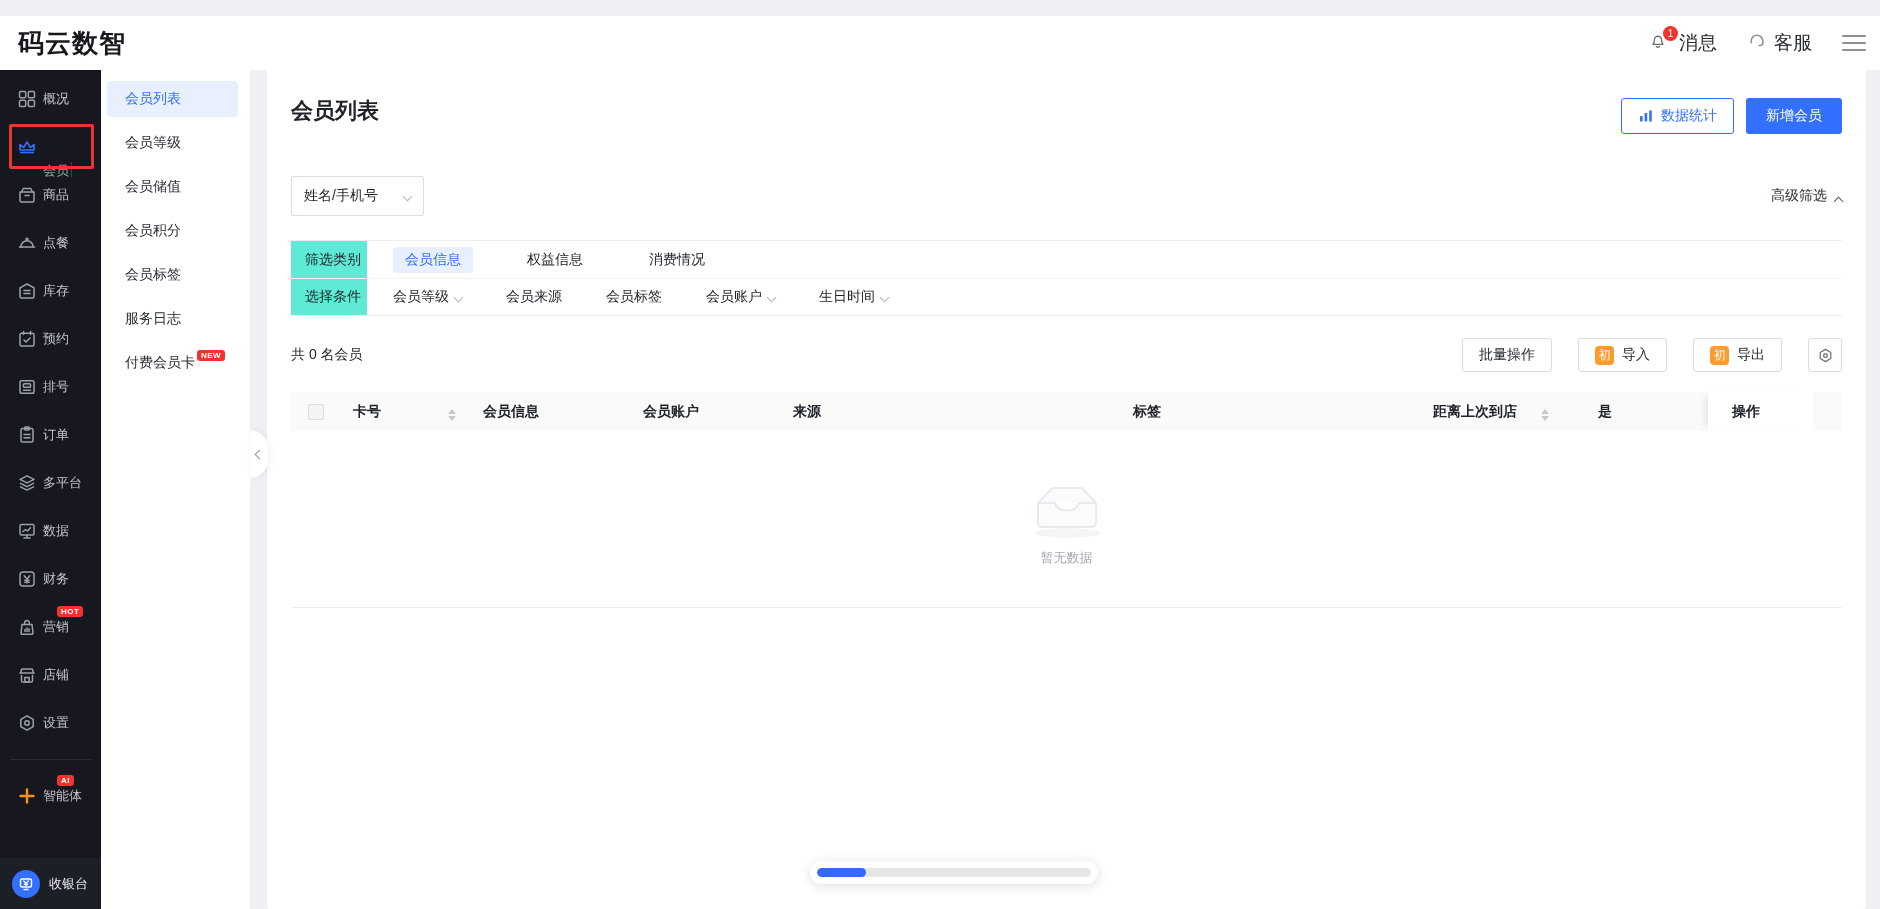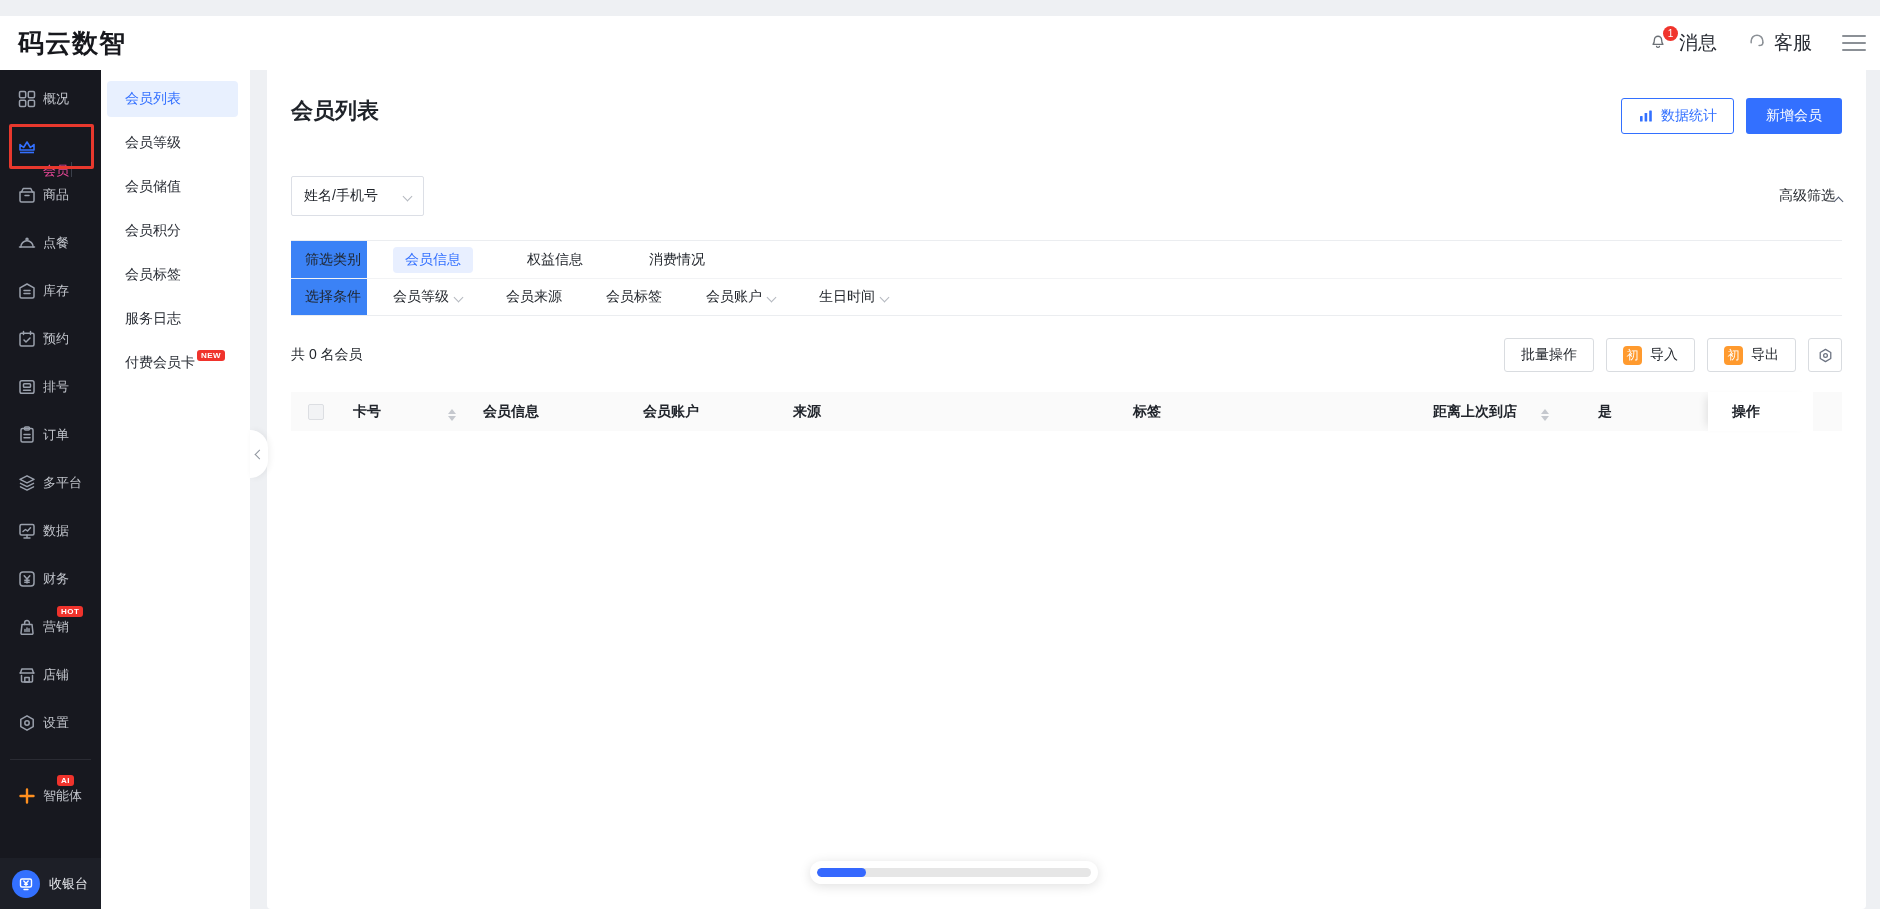--- a/index.html
+++ b/index.html
@@ -17,21 +17,21 @@
   .badge-dot { position:absolute; top:-5px; right:-6px; min-width:15px; height:15px; border-radius:8px;
                background:#f0342c; color:#fff; font-size:10px; line-height:15px; text-align:center; padding:0 3px; }
   .burger { width:24px; height:16px; display:flex; flex-direction:column; justify-content:space-between; cursor:pointer; }
   .burger i { display:block; height:2px; background:#8b9096; border-radius:1px; }
 
   
   .sidebar { position:absolute; left:0; top:54px; bottom:0; width:101px; background:#17181f; z-index:20;
              display:flex; flex-direction:column; padding-top:21px; }
   .nav-item { position:relative; height:48px; display:flex; align-items:center; padding-left:17px; gap:6px; cursor:pointer; }
   .nav-item .nav-label { font-size:13px; color:#c2c5cc; white-space:nowrap; }
-  .nav-item.active .nav-label { color:#ec4899;margin-top:48px; }
+  .nav-item.active .nav-label { color:#a3a3a3;margin-top:48px; }
   .svgi { width:20px; height:20px; flex:none; }
   .nav-badge { position:absolute; left:57px; top:3px; background:#f0332c; color:#fff; font-size:8px; font-weight:700;
                padding:1px 4px; border-radius:3px; letter-spacing:.5px; }
   .sb-divider { height:1px; background:#2a2b33; margin:12px 10px; }
   .spacer { flex:1; }
   .cashier { height:51px; background:#1d1f27; display:flex; align-items:center; gap:9px; padding-left:12px; cursor:pointer; }
   .cashier .nav-label { font-size:13px; color:#e8eaee; }
   .cashier-circle { width:28px; height:28px; border-radius:50%; background:#3370ff; display:flex; align-items:center; justify-content:center; }
   .annotation-box { position:absolute; left:9px; top:70px; width:85px; height:45px; border:3px solid #e8382d; border-radius:2px; pointer-events:none; z-index:5; }
   .caret-line { display:inline-block; width:1px; height:15px; background:#3a3f4a; margin-left:2px; vertical-align:-2px; }
@@ -64,35 +64,35 @@
   .btn-primary { background:#3370ff; color:#fff; border:none; padding:0 20px; }
 
   .search-row { margin-top:42px; display:flex; align-items:center; }
   .select-box { width:133px; height:40px; border:1px solid #dcdfe6; border-radius:2px; display:flex; align-items:center;
                 justify-content:space-between; padding:0 12px; font-size:14px; color:#1f2329; cursor:pointer; background:#fff; }
   .input-group { display:flex; margin-left:14px; border:1px solid #dcdfe6; border-radius:2px; height:40px; }
   .search-input-wrap { display:flex; align-items:center; width:322px; padding:0 10px; gap:7px; }
   .search-input { border:none; outline:none; font-size:14px; color:#1f2329; width:100%; font-family:inherit; }
   .search-input::placeholder { color:#c0c4cc; }
   .search-btn { width:82px; border:none; border-left:1px solid #dcdfe6; background:#fff; font-size:14px; color:#1f2329; cursor:pointer; font-family:inherit; }
-  .adv-filter { margin-left:auto; display:flex; align-items:flex-end; font-size:14px; color:#1f2329; cursor:pointer; }
+  .adv-filter { margin-left:auto; display:flex; align-items:flex-end; gap:8px; font-size:14px; color:#1f2329; cursor:pointer; }
 
   .filter-panel { margin-top:24px; border-top:1px solid #ebedf0; border-bottom:1px solid #ebedf0; }
   .filter-row { display:flex; align-items:center; height:37px; }
   .filter-row + .filter-row { border-top:1px solid #f2f3f5; }
-  .filter-label { width:76px; align-self:stretch; background:#3b82f6; display:flex; align-items:center; padding-left:14px;
+  .filter-label { width:76px; align-self:stretch; background:#5eead4; display:flex; align-items:center; padding-left:14px;
                   font-size:14px; color:#1f2329; flex:none; }
   .filter-items { display:flex; align-items:center; margin-left:26px; }
   .tab-pill { font-size:14px; color:#1f2329; padding:4px 12px; border-radius:4px; margin-right:42px; cursor:pointer; }
   .tab-pill.active { background:#e8efff; color:#3370ff; }
   .cond-item { font-size:14px; color:#1f2329; margin-right:44px; display:flex; align-items:center; gap:6px; cursor:pointer; }
 
   .toolbar-row { margin-top:21px; height:36px; display:flex; align-items:center; }
   .count-text { font-size:14px; color:#1f2329; }
-  .toolbar-btns { margin-left:auto; display:flex; align-items:center; gap:12px; }
+  .toolbar-btns { margin-left:auto; display:flex; align-items:center; gap:26px; }
   .tb-btn { height:34px; background:#fff; border:1px solid #d9dce0; border-radius:3px; padding:0 16px; font-size:14px;
             color:#1f2329; display:inline-flex; align-items:center; gap:8px; cursor:pointer; font-family:inherit; }
   .guide-badge { width:19px; height:19px; border-radius:4px; background:#ff9a2e; color:#fff; font-size:12px;
                  display:inline-flex; align-items:center; justify-content:center; }
   .gear-btn { width:34px; height:34px; padding:0; justify-content:center; color:#6b7280; font-size:16px; }
 
   .thead { margin-top:19px; position:relative; height:39px; background:#fafafa; display:flex; align-items:center;
            font-size:14px; font-weight:600; color:#20242b; }
   .th { display:flex; align-items:flex-end; padding-left:12px; flex:none; overflow:hidden; white-space:nowrap;gap:12px; }
   .checkbox { width:16px; height:16px; border:1px solid #dcdee2; background:#f2f3f5; border-radius:2px; cursor:pointer; }
@@ -443,20 +443,28 @@
             </span>
         </div>
         <div class="th" style="width:54px;">
             <span>是</span>
           </div>
         <div class="th-op">
           <span>操作</span>
         </div>
       </div>
 
+      <div class="tbody-empty">
+        <svg width="78" height="58" viewBox="0 0 78 58">
+          <ellipse cx="39" cy="52" rx="33" ry="5" fill="#f4f5f7"></ellipse>
+          <path d="M10 22 L24 7 h30 l14 15 v20 a4 4 0 0 1 -4 4 H14 a4 4 0 0 1 -4 -4 z" fill="#fbfbfc" stroke="#e2e5ea" stroke-width="1.6" stroke-linejoin="round"></path>
+          <path d="M10 22 h17 c1.5 5 5.5 7.5 12 7.5 s10.5-2.5 12-7.5 h17" fill="#fff" stroke="#e2e5ea" stroke-width="1.6" stroke-linejoin="round"></path>
+        </svg>
+        <div class="empty-text">暂无数据</div>
+      </div>
 
     </div>
   </div>
 
   <div class="loading-bar">
     <div class="loading-track">
       <div class="loading-fill" style="width: 18%;"></div>
     </div>
   </div>
 

